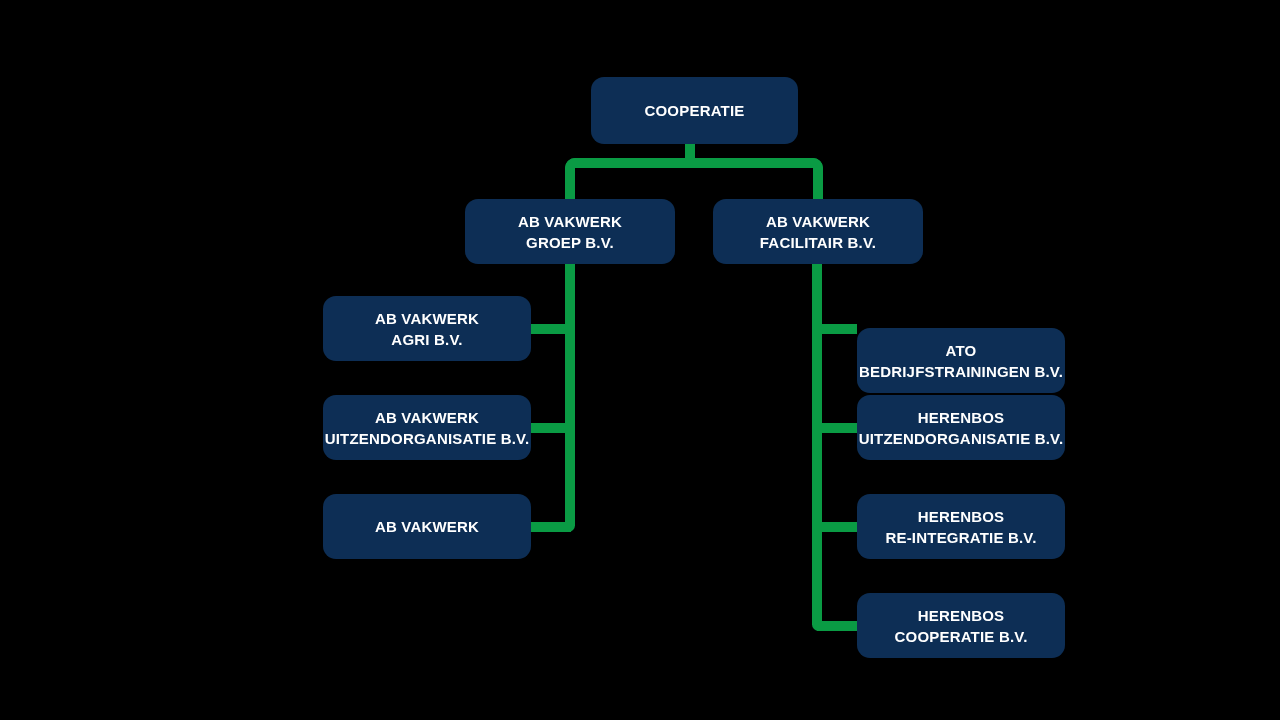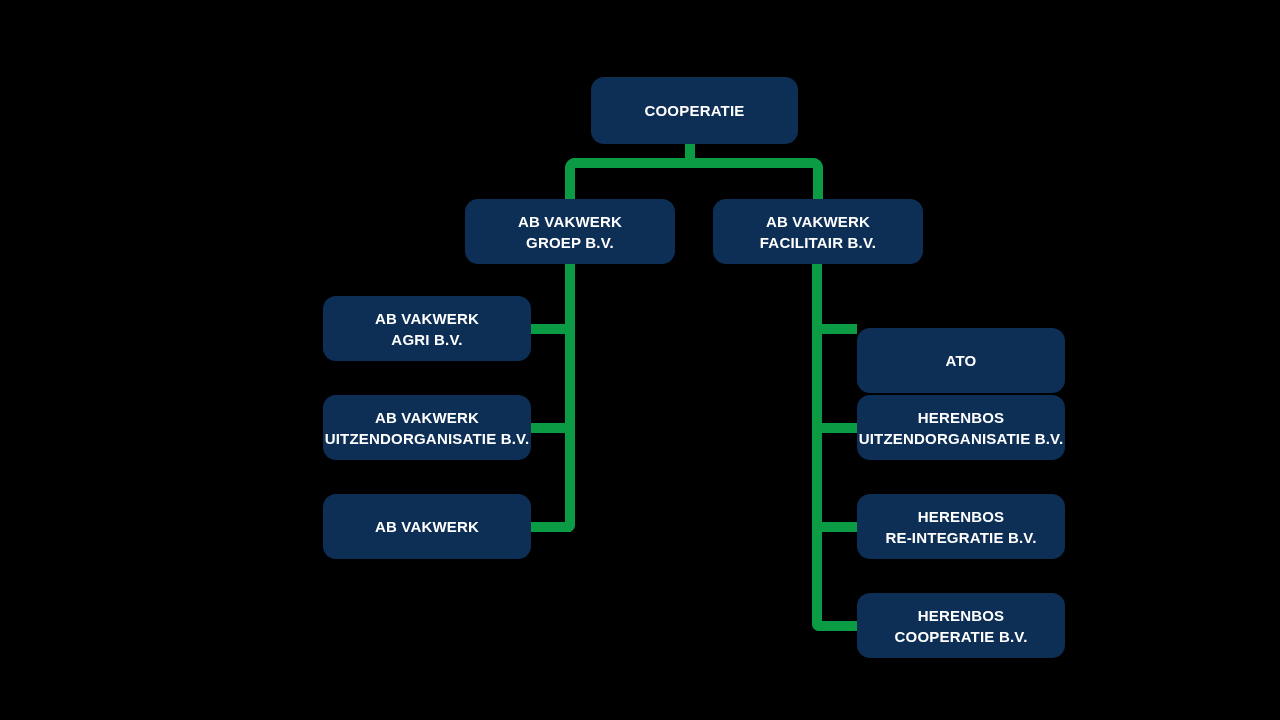--- a/index.html
+++ b/index.html
@@ -101,20 +101,21 @@
     <span>AB VAKWERK</span>
     <span>UITZENDORGANISATIE B.V.</span>
   </div>
 
   <div class="node" style="left:323px; top:494px; width:208px; height:65px;">
     <span>AB VAKWERK</span>
   </div>
 
   <div class="node" style="left:857px; top:296px; width:208px; height:65px;margin-top:32px;">
     <span>ATO</span>
+    <span>BEDRIJFSTRAININGEN B.V.</span>
   </div>
 
   <div class="node" style="left:857px; top:395px; width:208px; height:65px;">
     <span>HERENBOS</span>
     <span>UITZENDORGANISATIE B.V.</span>
   </div>
 
   <div class="node" style="left:857px; top:494px; width:208px; height:65px;">
     <span>HERENBOS</span>
     <span>RE-INTEGRATIE B.V.</span>

